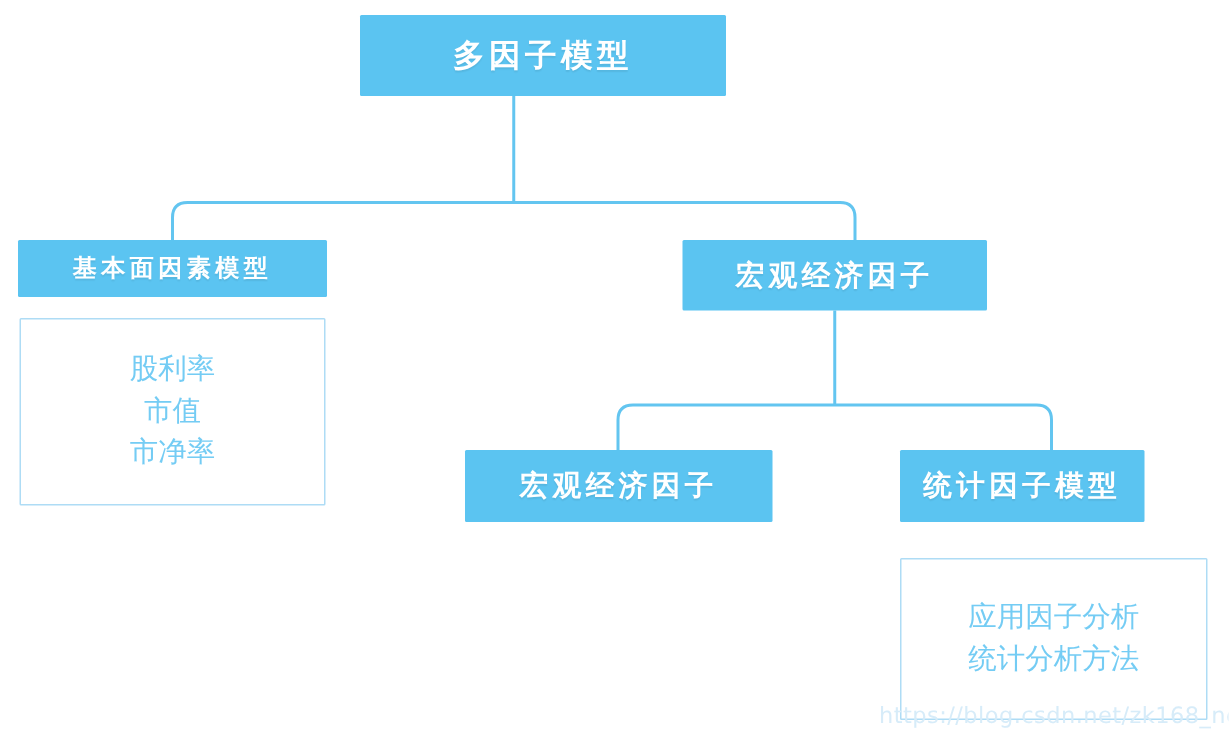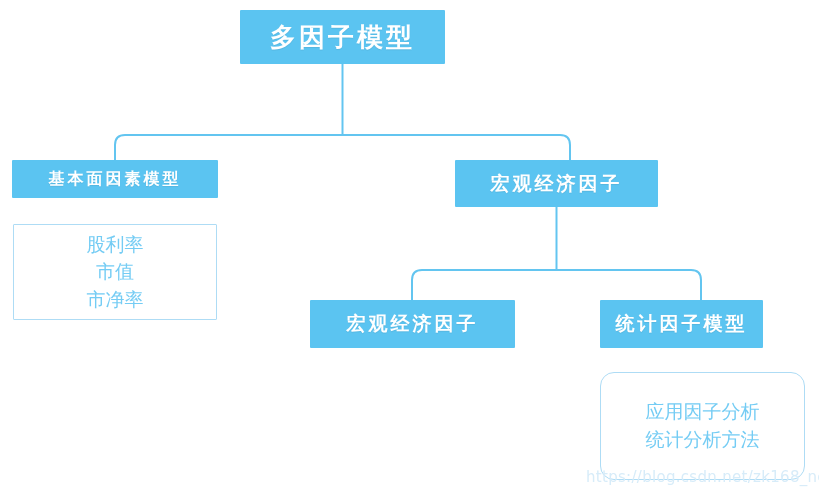--- a/index.html
+++ b/index.html
@@ -31,29 +31,29 @@
     border:1px solid #aedcf5;
     color:#74ccf4;
     display:flex;align-items:center;justify-content:center;
     text-align:center;
     line-height:1.45;
     border-radius:1px;
   }
   .node-detail .lines{display:block;}
 
   
-  #root-node      {left:240px;top:10px; width:205px;height:54px;font-size:26px;}
+  #root-node      {left:240px;top:10px; width:244px;height:54px;font-size:21px;}
   #fundamental-node{left:12px; top:160px;width:206px;height:38px;font-size:16px;}
   #economic-node  {left:455px;top:160px;width:203px;height:47px;font-size:19px;}
   #macro-node     {left:310px;top:300px;width:205px;height:48px;font-size:19px;font-family:Liberation Mono, monospace;}
   #statistical-node{left:600px;top:300px;width:163px;height:48px;font-size:19px;}
 
-  #fundamental-detail {left:13px; top:224px;width:204px;height:96px;font-size:19px;}
+  #fundamental-detail {left:13px; top:212px;width:204px;height:125px;font-size:19px;}
   #macro-detail       {left:310px;top:372px;width:207px;height:108px;font-size:19px;}
-  #statistical-detail {left:600px;top:372px;width:205px;height:108px;font-size:19px;border-radius:14px;}
+  #statistical-detail {left:600px;top:372px;width:205px;height:108px;font-size:19px;}
 
   .watermark{
     position:absolute;
     left:586px;top:468px;
     font-size:15px;
     color:#d7ecf9;
     letter-spacing:0.3px;
     white-space:nowrap;
     font-family:"DejaVu Sans","Liberation Sans",sans-serif;
   }

